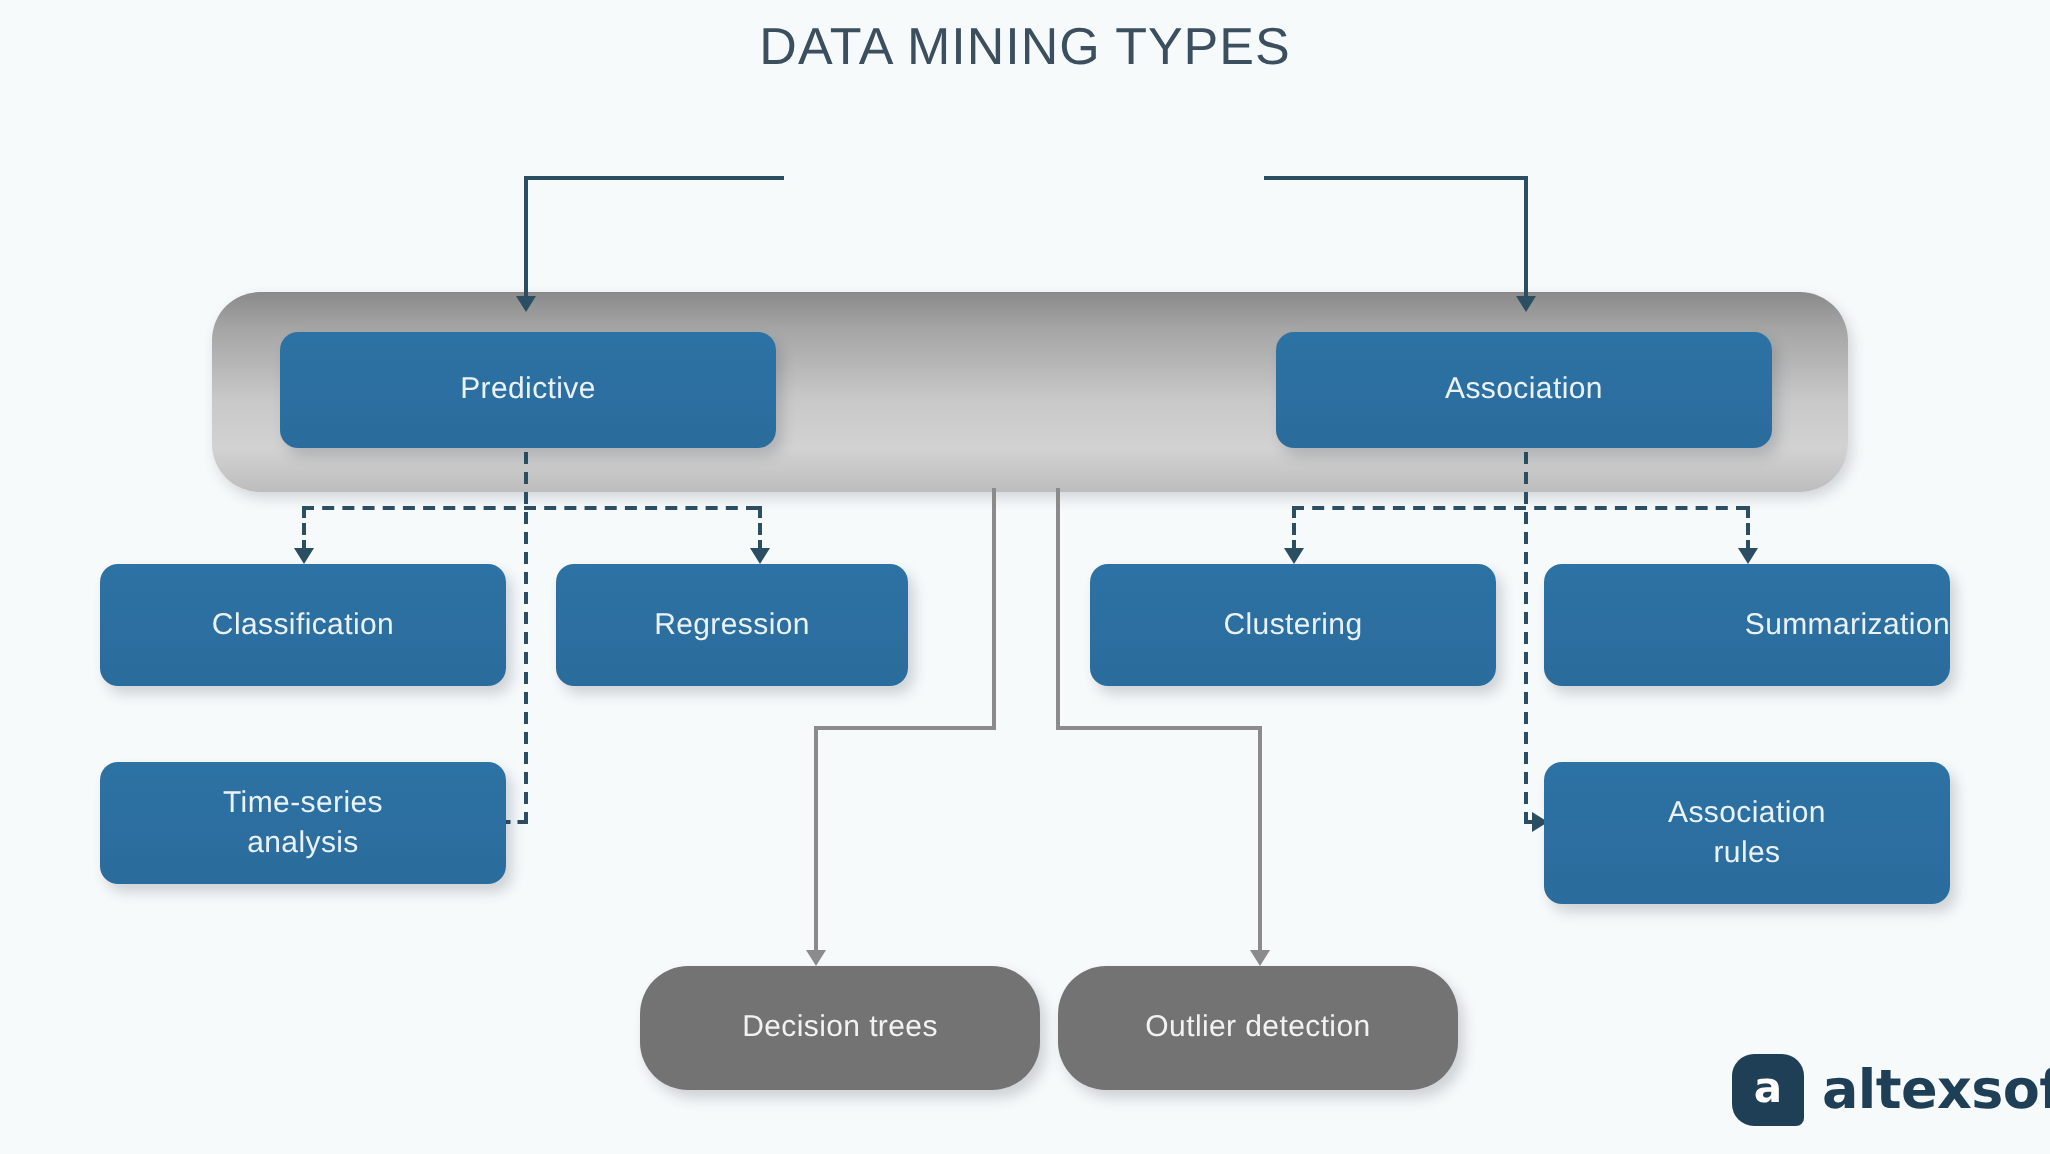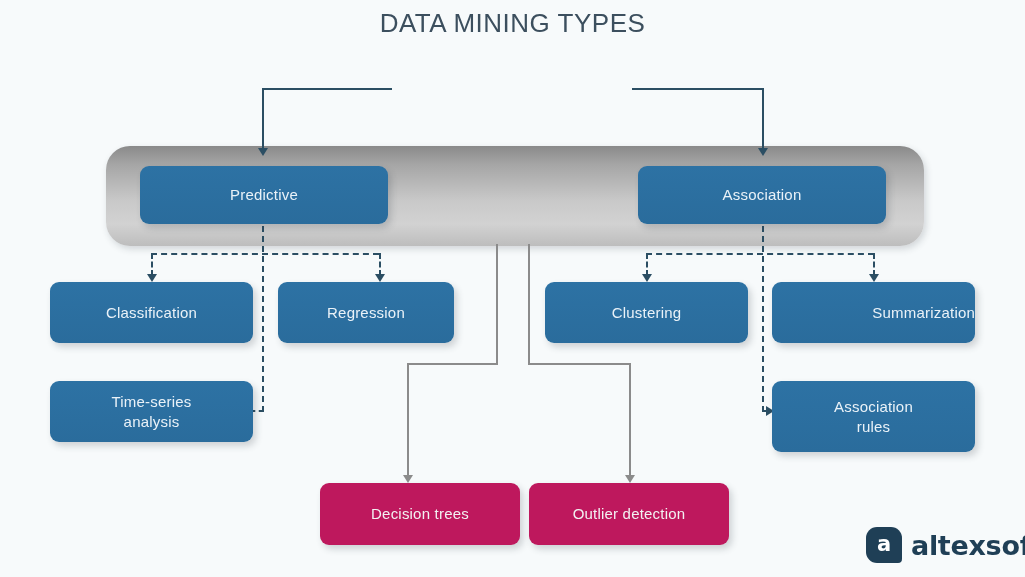--- a/index.html
+++ b/index.html
@@ -49,22 +49,23 @@
   }
   .node.root {
     background: #1d4e6e;
     color: #e8f1f7;
     font-size: 16px;
   }
   .node.blue {
     background: linear-gradient(180deg,#2d72a4 0%, #2a6c9c 100%);
   }
   .node.gray {
-    background: #be185d;
+    background: #737373;
     color: #f2f2f2;
+    border-radius: 24px;
   }
 
   
   #band {
     position: absolute;
     left: 106px;
     top: 146px;
     width: 818px;
     height: 100px;
     border-radius: 24px;

